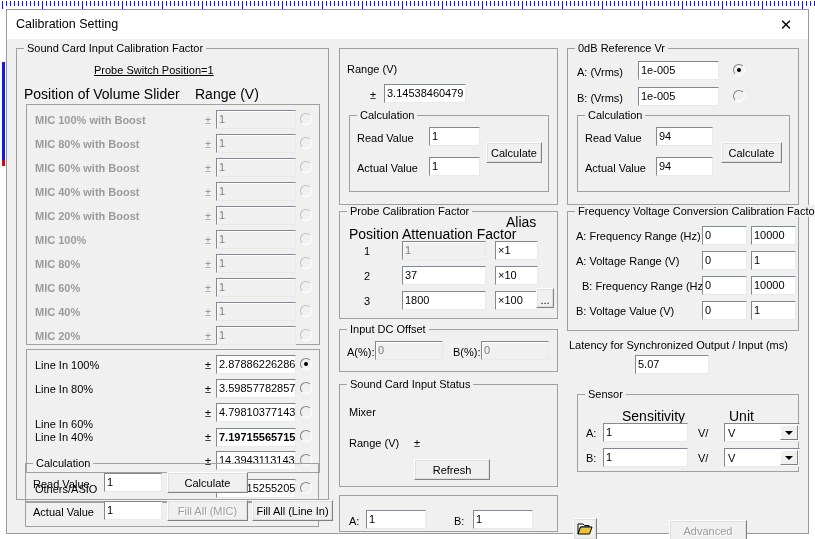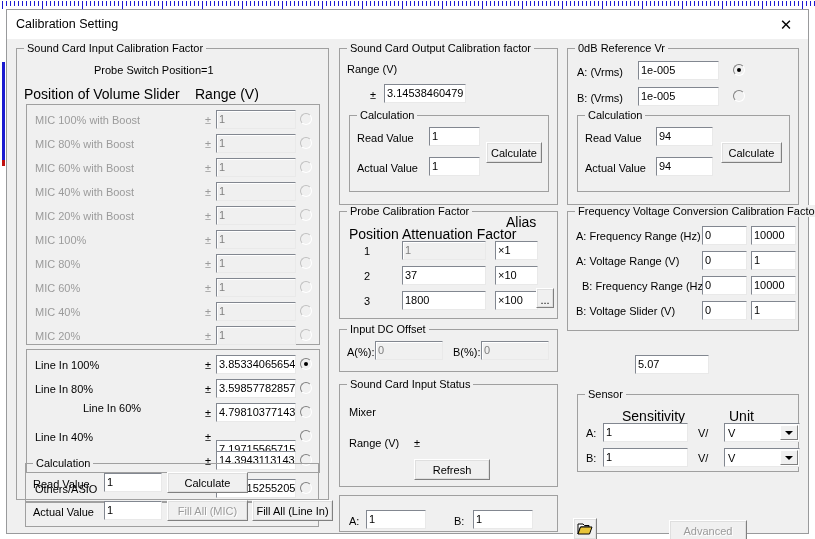--- a/index.html
+++ b/index.html
@@ -59,21 +59,21 @@
   }
 
   
   .gb { position: absolute; box-sizing: border-box;
         border: 1px solid #a0a0a0; border-radius: 0; }
   .gb > .cap {
     position: absolute; top: -7px; left: 7px; padding: 0 3px;
     background: #f0f0f0; font-size: 11px; white-space: nowrap;
   }
   .lbl { position: absolute; white-space: nowrap; font-size: 11px; }
-  .lbl.dim { color: #9b9b9b; }
+  .lbl.dim { color: #9b9b9b; font-weight: bold; }
 
   .tb {
     position: absolute; box-sizing: border-box;
     background: #ffffff;
     border: 1px solid;
     border-color: #828790 #e9e9e9 #e9e9e9 #828790;
     box-shadow: 1px 1px 0 0 #ffffff inset;
     font-family: "Liberation Sans", sans-serif;
     font-size: 11px; color: #000;
     padding: 0 0 0 2px;
@@ -362,21 +362,21 @@
 
   <div id="titlebar">
     <div id="title">Calibration Setting</div>
     <div id="closebtn">✕</div>
   </div>
 
   <div id="client">
 
     <div class="gb" style="left:9px; top:9px; width:313px; height:452px;">
       <div class="cap">Sound Card Input Calibration Factor</div>
-      <div class="lbl" style="left:77px; top:15px;">Probe Switch Position=1</div>
+      <div class="lbl" style="left:77px; top:15px;text-decoration:underline;">Probe Switch Position=1</div>
       <div class="hdr" style="left:7px; top:37px;">Position of Volume Slider</div>
       <div class="hdr" style="left:178px; top:37px;">Range (V)</div>
 
       <div class="innerpanel" style="left:9px; top:55px; width:294px; height:241px;"></div>
       <div id="mic-rows">
           <div style="position: absolute; left: 0px; top: 60px; width: 313px; height: 24px;">
             <div class="lbl dim" style="left: 18px; top: 5px;">MIC 100% with Boost</div>
             <div class="pm dim" style="left: 188px; top: 5px;">±</div>
             <div class="tb ro" style="left: 199px; top: 1px; width: 80px; height: 19px;">1</div>
             <div class="radio dis" style="left: 283px; top: 4px;"></div>
@@ -435,39 +435,39 @@
             <div class="tb ro" style="left: 199px; top: 1px; width: 80px; height: 19px;">1</div>
             <div class="radio dis" style="left: 283px; top: 4px;"></div>
           </div>
         </div>
 
       <div class="innerpanel" style="left:9px; top:300px; width:294px; height:124px;"></div>
       <div id="line-rows">
           <div style="position: absolute; left: 0px; top: 305px; width: 313px; height: 24px;">
             <div class="lbl" style="left: 18px; top: 5px;">Line In 100%</div>
             <div class="pm" style="left: 188px; top: 5px;">±</div>
-            <div class="tb" style="left: 199px; top: 1px; width: 80px; height: 19px;">3.85334065654</div>
+            <div class="tb" style="left: 199px; top: 1px; width: 80px; height: 19px;">2.87886226286</div>
             <div class="radio on" style="left: 283px; top: 4px;"></div>
           </div>
           <div style="position: absolute; left: 0px; top: 329px; width: 313px; height: 24px;">
             <div class="lbl" style="left: 18px; top: 5px;">Line In 80%</div>
             <div class="pm" style="left: 188px; top: 5px;">±</div>
             <div class="tb" style="left: 199px; top: 1px; width: 80px; height: 19px;">3.59857782857</div>
             <div class="radio" style="left: 283px; top: 4px;"></div>
           </div>
           <div style="position: absolute; left: 0px; top: 353px; width: 313px; height: 24px;">
-            <div class="lbl" style="left: 18px; top: 0; margin-left: 48px;">Line In 60%</div>
+            <div class="lbl" style="left: 18px; top: 16px;">Line In 60%</div>
             <div class="pm" style="left: 188px; top: 5px;">±</div>
             <div class="tb" style="left: 199px; top: 1px; width: 80px; height: 19px;">4.79810377143</div>
             <div class="radio" style="left: 283px; top: 4px;"></div>
           </div>
           <div style="position: absolute; left: 0px; top: 377px; width: 313px; height: 24px;">
             <div class="lbl" style="left: 18px; top: 5px;">Line In 40%</div>
             <div class="pm" style="left: 188px; top: 5px;">±</div>
-            <div class="tb" style="left: 199px; top: 14px; width: 80px; height: 19px;">7.19715565715</div>
+            <div class="tb" style="left: 199px; top: 2px; width: 80px; height: 19px; font-weight: bold;">7.19715565715</div>
             <div class="radio" style="left: 283px; top: 4px;"></div>
           </div>
           <div style="position: absolute; left: 0px; top: 401px; width: 313px; height: 24px;">
             <div class="lbl" style="left: 18px; top: 5px;">Line In 20%</div>
             <div class="pm" style="left: 188px; top: 5px;">±</div>
             <div class="tb" style="left: 199px; top: 1px; width: 80px; height: 19px;">14.3943113143</div>
             <div class="radio" style="left: 283px; top: 4px;"></div>
           </div>
         </div>
 
@@ -488,21 +488,20 @@
       <div class="lbl" style="left:7px; top:14px;">Read Value</div>
       <div class="tb" style="left:78px; top:9px; width:58px; height:19px;">1</div>
       <div class="lbl" style="left:7px; top:42px;">Actual Value</div>
       <div class="tb" style="left:78px; top:37px; width:58px; height:19px;">1</div>
       <div class="btn" style="left:141px; top:8px; width:81px; height:21px;">Calculate</div>
       <div class="btn dis" style="left:141px; top:36px; width:81px; height:21px;">Fill All (MIC)</div>
       <div class="btn" style="left:226px; top:36px; width:81px; height:21px;">Fill All (Line In)</div>
     </div>
 
     <div class="gb" style="left:332px; top:9px; width:219px; height:157px;">
-      <div class="cap">Sound Card Output Calibration factor</div>
       <div class="lbl" style="left:7px; top:14px;">Range (V)</div>
       <div class="pm" style="left:30px; top:40px;">±</div>
       <div class="tb" style="left:44px; top:35px; width:82px; height:19px;">3.14538460479</div>
 
       <div class="gb" style="left:9px; top:66px; width:200px; height:77px;">
         <div class="cap">Calculation</div>
         <div class="lbl" style="left:7px; top:16px;">Read Value</div>
         <div class="tb" style="left:79px; top:11px; width:51px; height:19px;">1</div>
         <div class="lbl" style="left:7px; top:46px;">Actual Value</div>
         <div class="tb" style="left:79px; top:41px; width:51px; height:19px;">1</div>
@@ -576,26 +575,27 @@
       <div id="fv-rows">
           <div class="lbl" style="left: 8px; top: 18px;">A: Frequency Range (Hz)</div>
           <div class="tb" style="left: 134px; top: 14px; width: 45px; height: 19px;">0</div>
           <div class="tb" style="left: 183px; top: 14px; width: 45px; height: 19px;">10000</div>
           <div class="lbl" style="left: 8px; top: 43px;">A: Voltage Range (V)</div>
           <div class="tb" style="left: 134px; top: 39px; width: 45px; height: 19px;">0</div>
           <div class="tb" style="left: 183px; top: 39px; width: 45px; height: 19px;">1</div>
           <div class="lbl" style="left: 14px; top: 68px; text-align: right;">B: Frequency Range (Hz)</div>
           <div class="tb" style="left: 134px; top: 64px; width: 45px; height: 19px;">0</div>
           <div class="tb" style="left: 183px; top: 64px; width: 45px; height: 19px;">10000</div>
-          <div class="lbl" style="left: 8px; top: 93px;">B: Voltage Slider (V)</div>
+          <div class="lbl" style="left: 8px; top: 93px;">B: Voltage Value (V)</div>
           <div class="tb" style="left: 134px; top: 89px; width: 45px; height: 19px;">0</div>
           <div class="tb" style="left: 183px; top: 89px; width: 45px; height: 19px;">1</div>
         </div>
     </div>
 
+    <div class="lbl" style="left:562px; top:300px;">Latency for Synchronized Output / Input (ms)</div>
     <div class="tb" style="left:628px; top:316px; width:74px; height:19px;">5.07</div>
 
     <div class="gb" style="left:570px; top:355px; width:222px; height:78px;">
       <div class="cap">Sensor</div>
       <div class="hdr" style="left:44px; top:13px;">Sensitivity</div>
       <div class="hdr" style="left:151px; top:13px;">Unit</div>
       <div id="sensor-rows">
           <div class="lbl" style="left: 8px; top: 32px;">A:</div>
           <div class="tb" style="left: 25px; top: 28px; width: 85px; height: 19px;">1</div>
           <div class="lbl" style="left: 120px; top: 32px;">V/</div>

